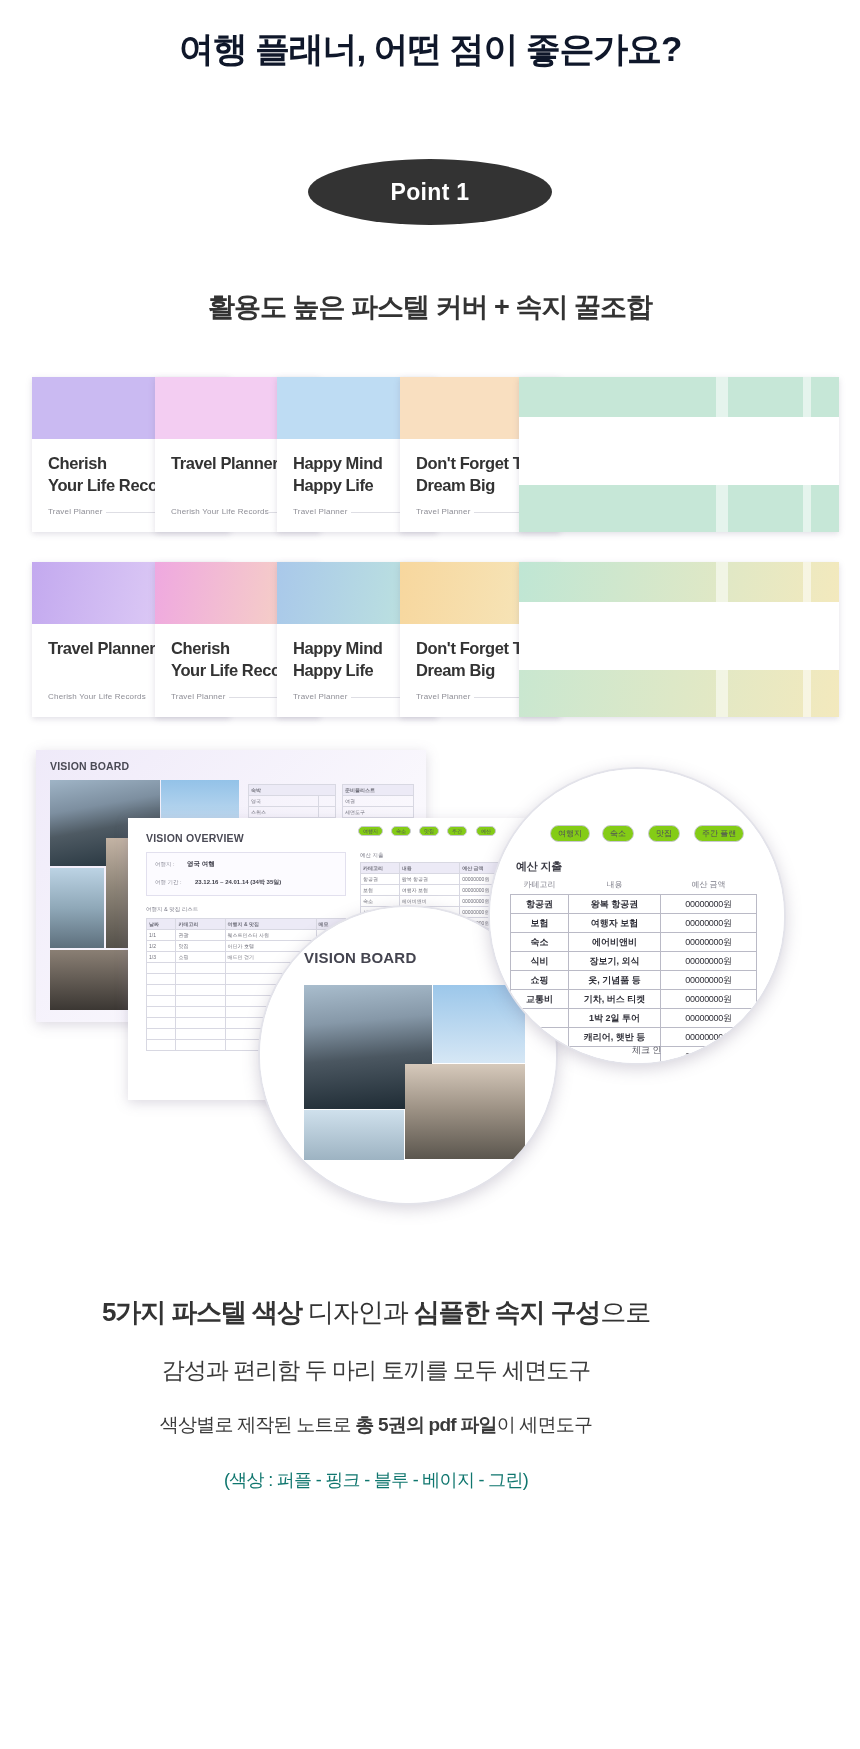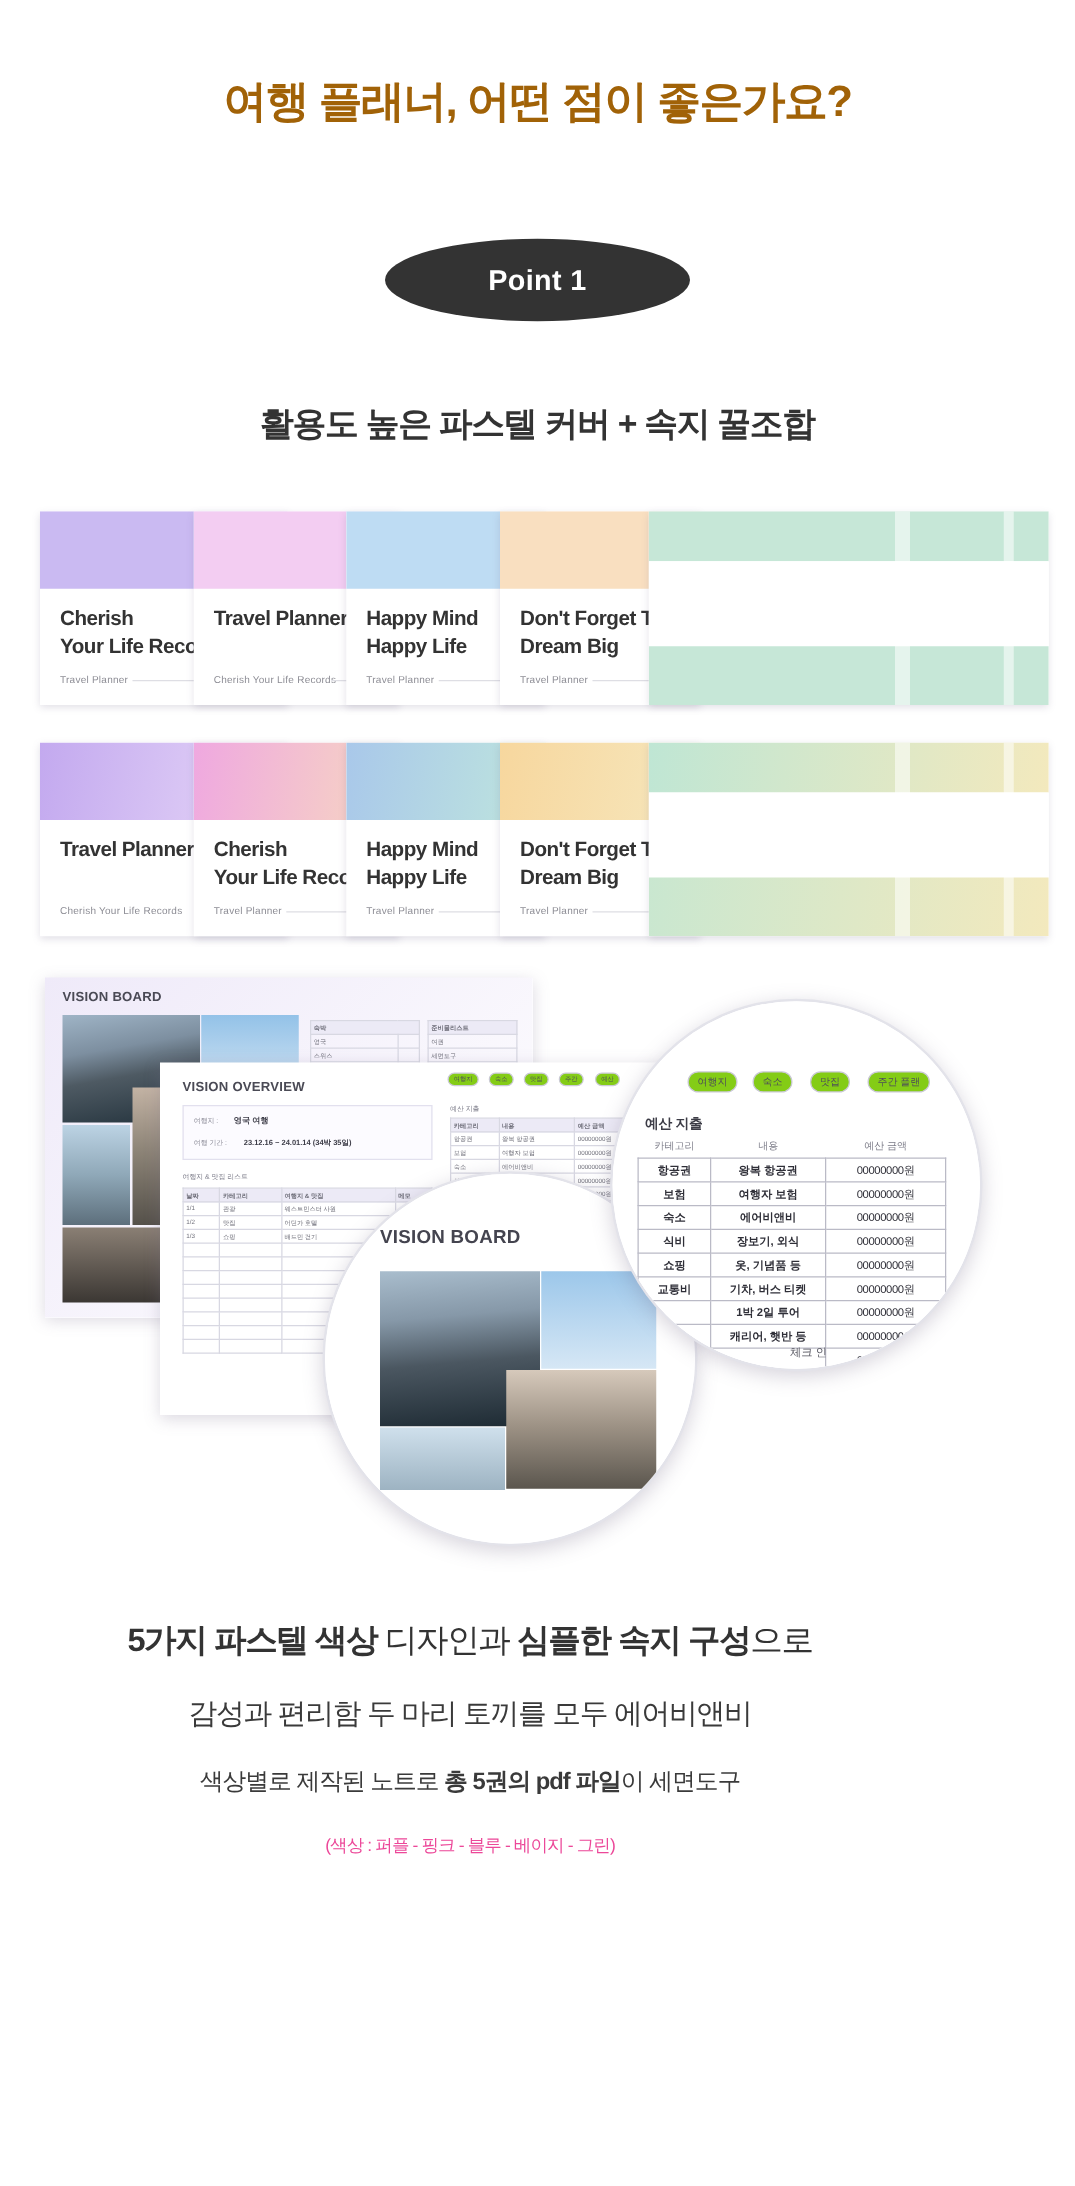--- a/index.html
+++ b/index.html
@@ -14,22 +14,22 @@
     overflow: hidden;
     position: relative;
   }
 
   
   .headline {
     text-align: center;
     font-size: 35px;
     font-weight: bold;
     letter-spacing: -1.2px;
-    color: #a16207;
-    padding-top: 58px;
+    color: #0f172a;
+    padding-top: 26px;
   }
 
   
   .badge-wrap { text-align: center; margin-top: 86px; }
   .badge {
     display: inline-block;
     width: 244px;
     height: 66px;
     line-height: 66px;
     border-radius: 50%;
@@ -196,21 +196,21 @@
   }
 
   
   .footer { position: absolute; left: 0; width: 752px; text-align: center; }
   .f1 { top: 1295px; font-size: 26px; letter-spacing: -1.1px; color: #333; }
   .f1 b { font-weight: bold; }
   .f1 span { font-weight: 400; }
   .f2 { top: 1355px; font-size: 23px; letter-spacing: -1px; color: #3a3a3a; font-weight: 400; }
   .f3 { top: 1412px; font-size: 19px; letter-spacing: -0.8px; color: #3a3a3a; font-weight: 400; }
   .f3 b { font-weight: bold; }
-  .f4 { top: 1468px; font-size: 14px; letter-spacing: -0.7px; color: #ec4899; font-weight: 400; }
+  .f4 { top: 1468px; font-size: 18px; letter-spacing: -0.7px; color: #0f766e; font-weight: 400; }
 </style>
 </head>
 <body>
 
 <h1 class="headline">여행 플래너, 어떤 점이 좋은가요?</h1>
 
 <div class="badge-wrap">
   <div class="badge">Point 1</div>
 </div>
 
@@ -616,19 +616,19 @@
 
       <div class="lens-foot" style="left:142px; top:275px;">체크 인</div>
     </div>
   </div>
 </div>
 
 <div class="footer f1">
   <b>5가지 파스텔 색상</b><span> 디자인과 </span><b>심플한 속지 구성</b><span>으로</span>
 </div>
 
-<div class="footer f2">감성과 편리함 두 마리 토끼를 모두 에어비앤비</div>
+<div class="footer f2">감성과 편리함 두 마리 토끼를 모두 세면도구</div>
 
 <div class="footer f3">
   <span>색상별로 제작된 노트로 </span><b>총 5권의 pdf 파일</b><span>이 세면도구</span>
 </div>
 
 <div class="footer f4">(색상 : 퍼플 - 핑크 - 블루 - 베이지 - 그린)</div>
 
 </body></html>

